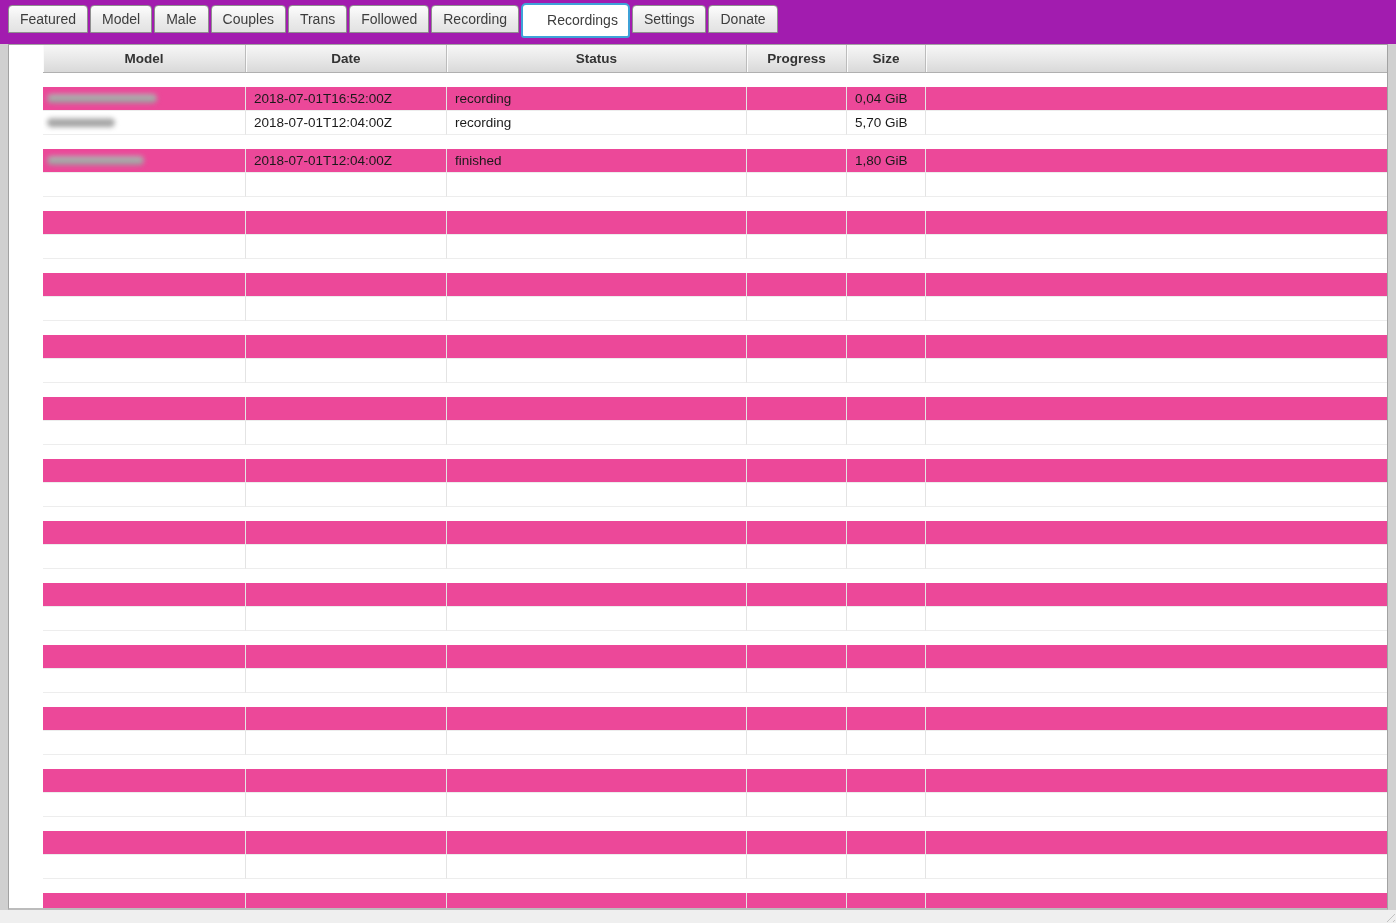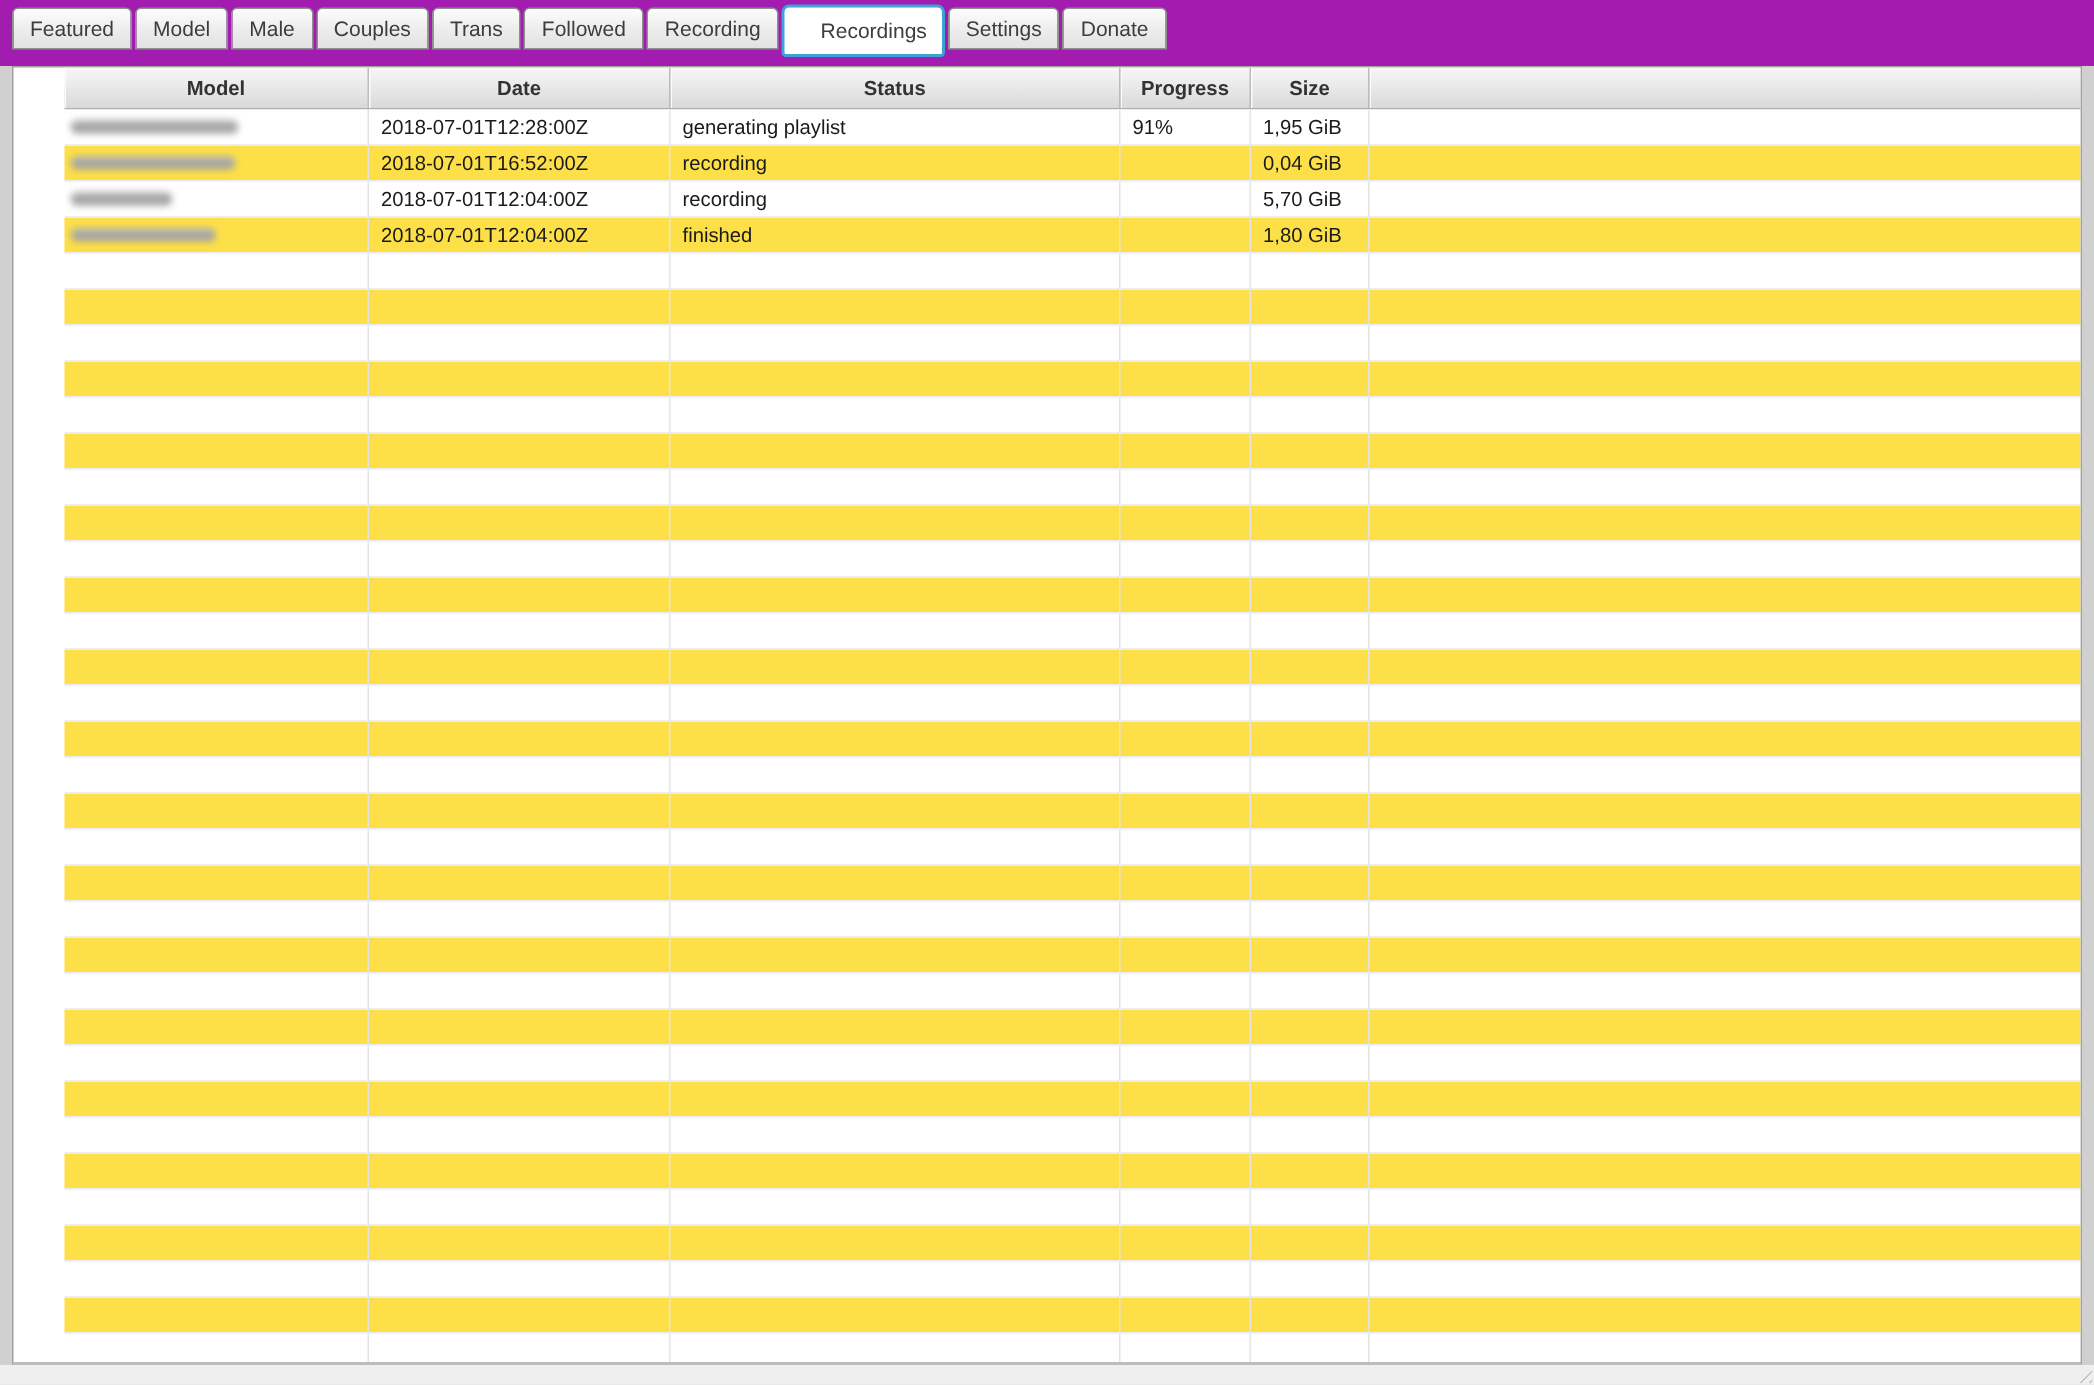--- a/index.html
+++ b/index.html
@@ -70,36 +70,36 @@
     border-right: 1px solid #bcbcbc;
     box-shadow: inset 1px 0 0 #fbfbfb;
   }
   .thead .cell.filler { border-right: none; }
 
   .row {
     display: flex;
     height: 24px;
     background: #ffffff;
   }
-  .row.alt { background: #fde047; }
+  .row.alt { background: #ec4899; margin-top: 14px; }
   .row .cell {
     height: 100%;
     line-height: 23px;
     padding: 0 8px;
     border-right: 1px solid #e4e4e4;
     border-bottom: 1px solid #ededed;
     overflow: hidden;
     white-space: nowrap;
   }
   .row .cell.filler { border-right: none; }
 
   .col-model    { width: 203px; }
   .col-date     { width: 201px; }
   .col-status   { width: 300px; }
-  .col-progress { width: 87px; }
+  .col-progress { width: 100px; text-align: right; }
   .col-size     { width: 79px;  }
   .col-filler   { flex: 1; }
 
   .blur-name {
     height: 9px;
     margin-top: 7px;
     background: linear-gradient(to bottom, #b5b5b5, #9b9b9b);
     border-radius: 5px;
     filter: blur(2.5px);
   }
@@ -139,30 +139,20 @@
 <div class="table-wrap">
   <div class="thead" id="thead">
       <div class="cell col-model">Model</div>
       <div class="cell col-date">Date</div>
       <div class="cell col-status">Status</div>
       <div class="cell col-progress">Progress</div>
       <div class="cell col-size">Size</div>
       <div class="cell col-filler filler"></div>
     </div>
   <div id="tbody">
-      <div class="row">
-        <div class="cell col-model" style="padding-left: 4px;">
-          <div class="blur-name" style="width: 112px;"></div>
-        </div>
-        <div class="cell col-date">2018-07-01T12:28:00Z</div>
-        <div class="cell col-status">generating playlist</div>
-        <div class="cell col-progress">91%</div>
-        <div class="cell col-size">1,95 GiB</div>
-        <div class="cell col-filler filler"></div>
-      </div>
       <div class="row alt">
         <div class="cell col-model" style="padding-left: 4px;">
           <div class="blur-name" style="width: 110px;"></div>
         </div>
         <div class="cell col-date">2018-07-01T16:52:00Z</div>
         <div class="cell col-status">recording</div>
         <div class="cell col-progress"></div>
         <div class="cell col-size">0,04 GiB</div>
         <div class="cell col-filler filler"></div>
       </div>

